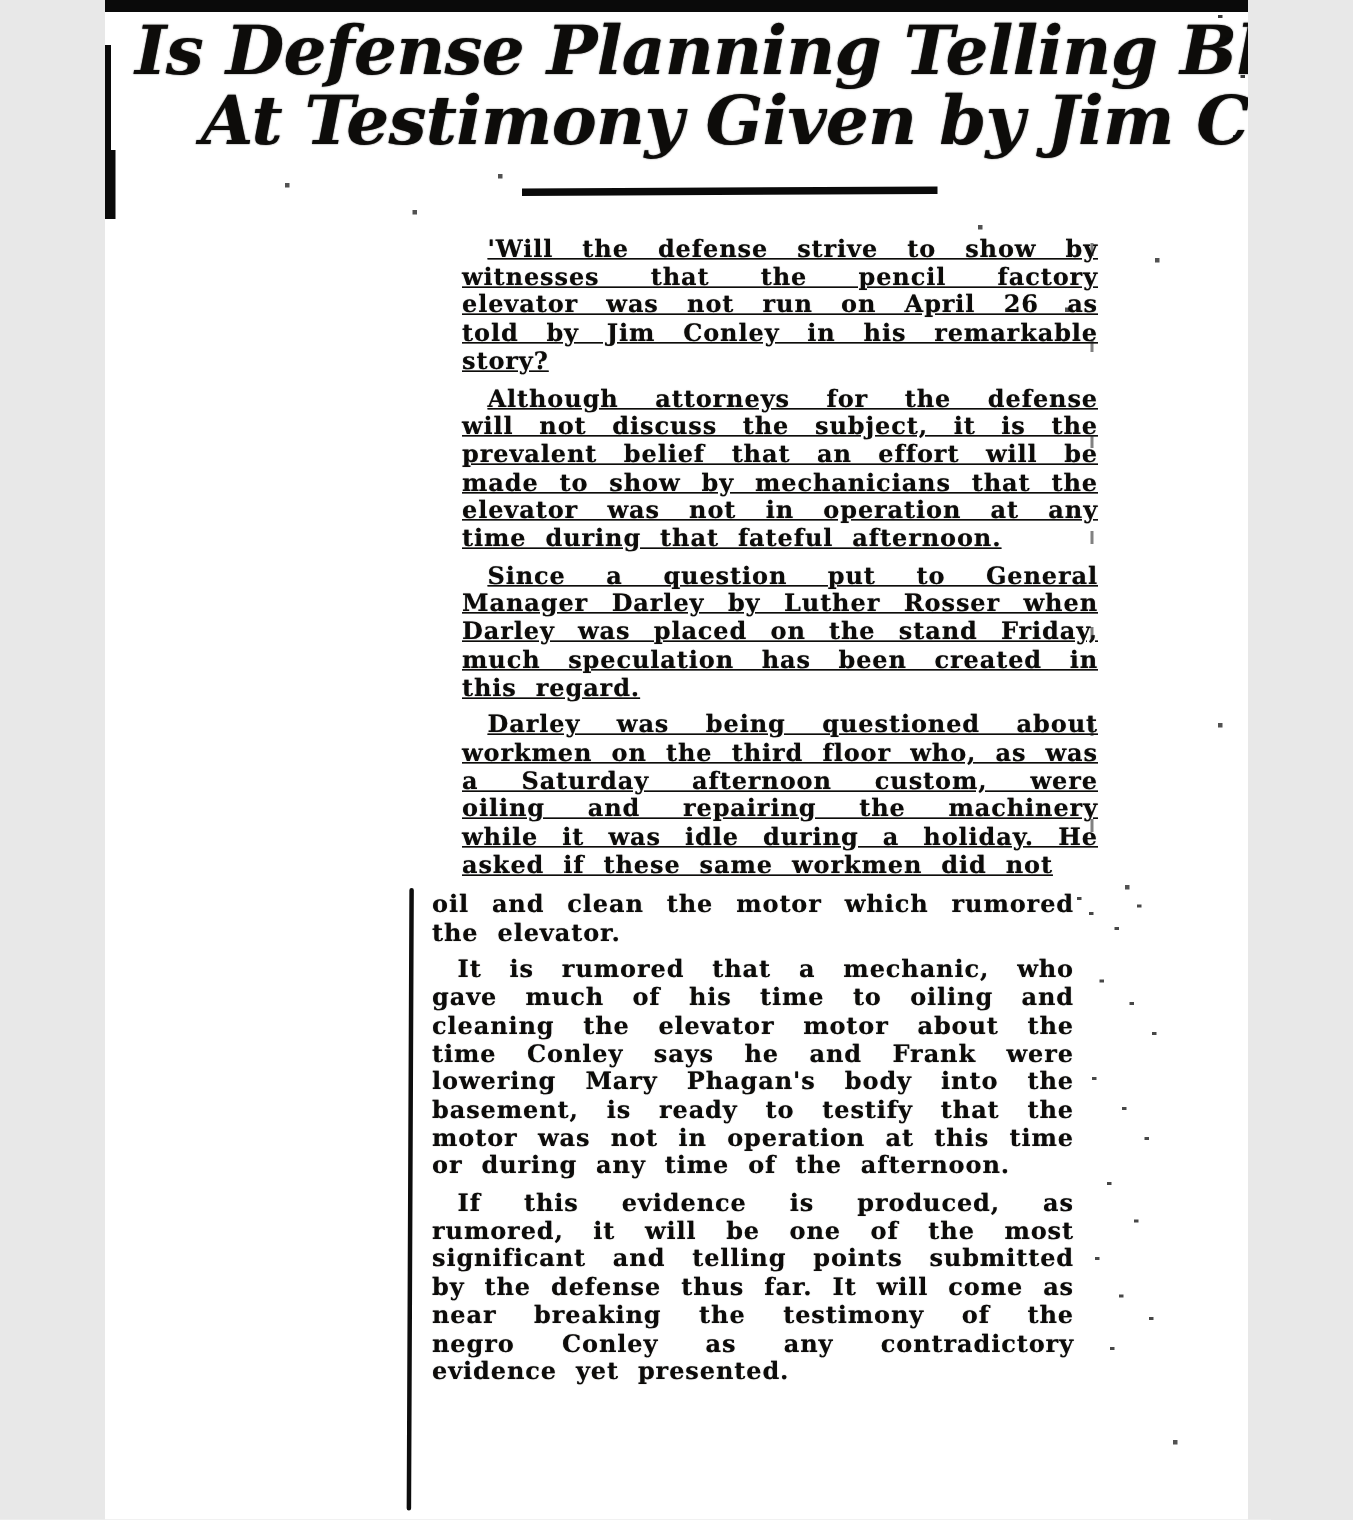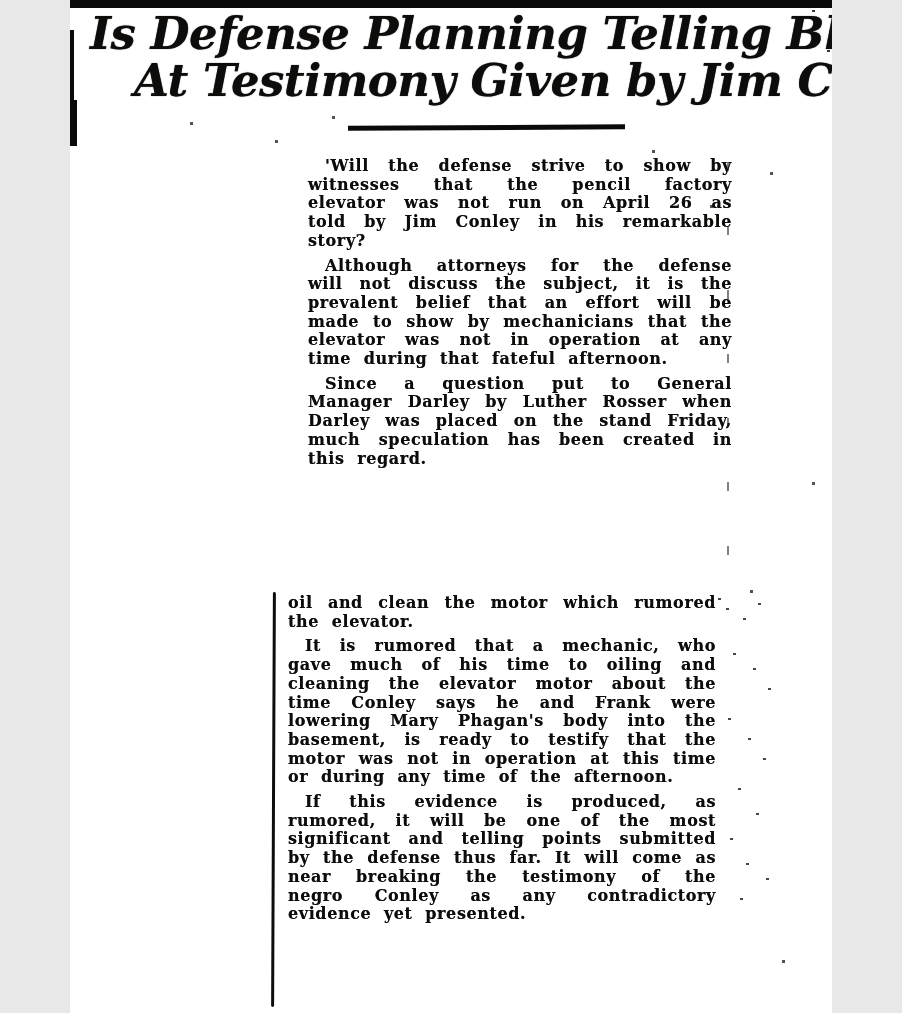--- a/index.html
+++ b/index.html
@@ -49,21 +49,21 @@
   .col {
     position:absolute;
     text-align:justify;
     font-weight:bold;
     font-size:16px; line-height:18.7px;
     word-spacing:6.5px; letter-spacing:0.6px;
     text-shadow:0 0 0.6px rgba(10,10,10,.6);
   }
   .col p { margin:0 0 6px 0; text-indent:17px; }
   .col p:last-child { margin-bottom:0; }
-  .col1 { left:238px; top:157px; width:424px; }
+  .col1 { left:238px; top:157px; width:424px;text-decoration:underline; }
   .col2 { left:218px; top:594px; width:428px; }
   .col2 p.no-indent { text-indent:0; }
 
   
   .dotted-rule {
     position:absolute; left:657px; top:162px; width:2px; height:420px;
     background:repeating-linear-gradient(180deg,#1a1a1a 0 9px, transparent 9px 64px);
     opacity:.55;
   }
 
@@ -135,20 +135,21 @@
     <span class="hl1">Is Defense Planning Telling Blow</span>
     <span class="hl2">At Testimony Given by Jim Conley?</span>
   </h1>
 
   <div class="divider"></div>
 
   <div class="col col1">
     <p>'Will the defense strive to show by witnesses that the pencil factory elevator was not run on April 26 as told by Jim Conley in his remarkable story?</p>
     <p>Although attorneys for the defense will not discuss the subject, it is the prevalent belief that an effort will be made to show by mechanicians that the elevator was not in operation at any time during that fateful afternoon.</p>
     <p>Since a question put to General Manager Darley by Luther Rosser when Darley was placed on the stand Friday, much speculation has been created in this regard.</p>
+    <p>Darley was being questioned about workmen on the third floor who, as was a Saturday afternoon custom, were oiling and repairing the machinery while it was idle during a holiday. He asked if these same workmen did not</p>
   </div>
 
   <div class="dotted-rule"></div>
   <div class="left-rule"></div>
 
   <div class="col col2">
     <p class="no-indent">oil and clean the motor which rumored the elevator.</p>
     <p>It is rumored that a mechanic, who gave much of his time to oiling and cleaning the elevator motor about the time Conley says he and Frank were lowering Mary Phagan's body into the basement, is ready to testify that the motor was not in operation at this time or during any time of the afternoon.</p>
     <p>If this evidence is produced, as rumored, it will be one of the most significant and telling points submitted by the defense thus far. It will come as near breaking the testimony of the negro Conley as any contradictory evidence yet presented.</p>
   </div>

